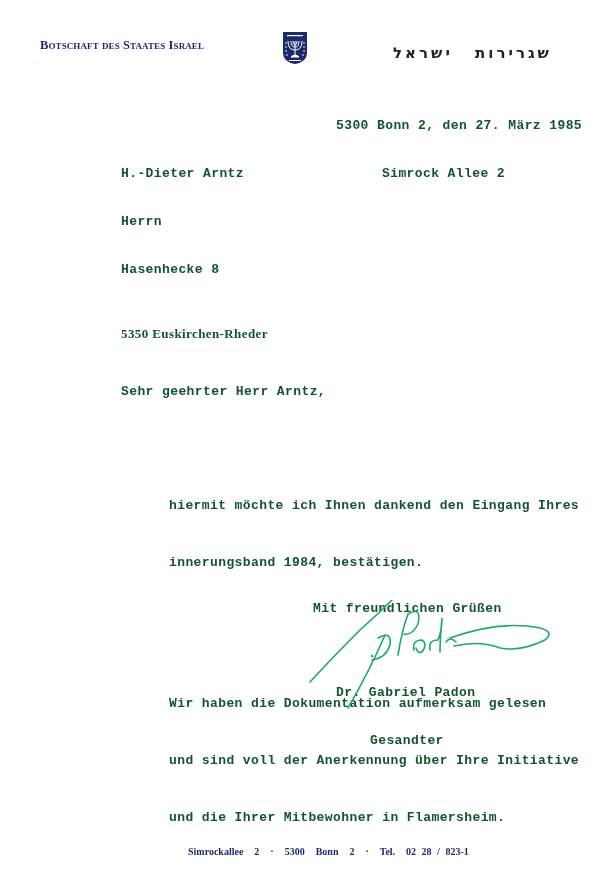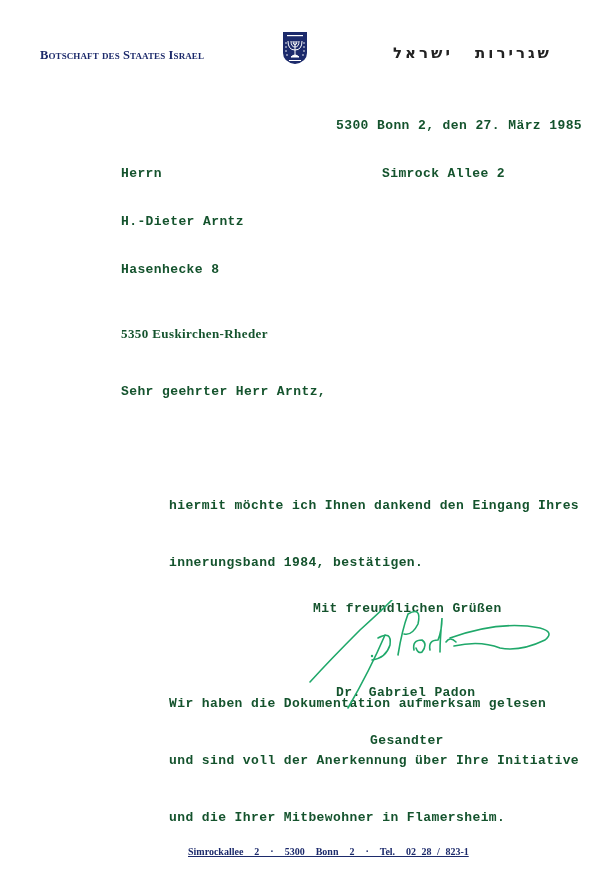--- a/index.html
+++ b/index.html
@@ -11,21 +11,21 @@
       width: 600px;
       height: 870px;
       position: relative;
       overflow: hidden;
       font-family: "Liberation Mono", "DejaVu Sans Mono", monospace;
       color: #1a1a1a;
     }
     .letterhead-left {
       position: absolute;
       left: 40px;
-      top: 48px;
+      top: 38px;
       font-family: "Liberation Serif", "DejaVu Serif", serif;
       font-variant: small-caps;
       font-size: 12.5px;
       font-weight: bold;
       color: #1c2a6b;
       letter-spacing: 0.1px;
     }
     .emblem {
       position: absolute;
       left: 282px;
@@ -97,21 +97,20 @@
     .footer {
       position: absolute;
       left: 188px;
       top: 846px;
       font-family: "Liberation Serif", "DejaVu Serif", serif;
       font-weight: bold;
       font-size: 10px;
       color: #1c2a6b;
       word-spacing: 3px;
       white-space: pre;
-      text-decoration: underline;
     }
   </style>
 </head>
 <body>
 
 <div class="letterhead-left">Botschaft des Staates Israel</div>
 
 <svg class="emblem" viewBox="0 0 26 34">
   <path d="M1 1 H25 V22 Q25 31 13 33 Q1 31 1 22 Z" fill="#1c2a6b"></path>
   <g stroke="#ffffff" stroke-width="1" fill="none">
@@ -136,22 +135,22 @@
 </svg>
 
 <div class="letterhead-right">שגרירות ישראל</div>
 
 <div class="dateblock mono">
   <div>5300 Bonn 2, den 27. März 1985</div>
   <div style="padding-left:46px">Simrock Allee 2</div>
 </div>
 
 <div class="recipient mono">
+  <div>H.-Dieter Arntz</div>
   <div>Herrn</div>
-  <div>H.-Dieter Arntz</div>
   <div>Hasenhecke 8</div>
   <div class="city">5350 Euskirchen-Rheder</div>
 </div>
 
 <div class="body-text mono">
   <div class="salutation">Sehr geehrter Herr Arntz,</div>
   <div class="para">
     <div>hiermit möchte ich Ihnen dankend den Eingang Ihres</div>
     <div>innerungsband 1984, bestätigen.</div>
   </div>

